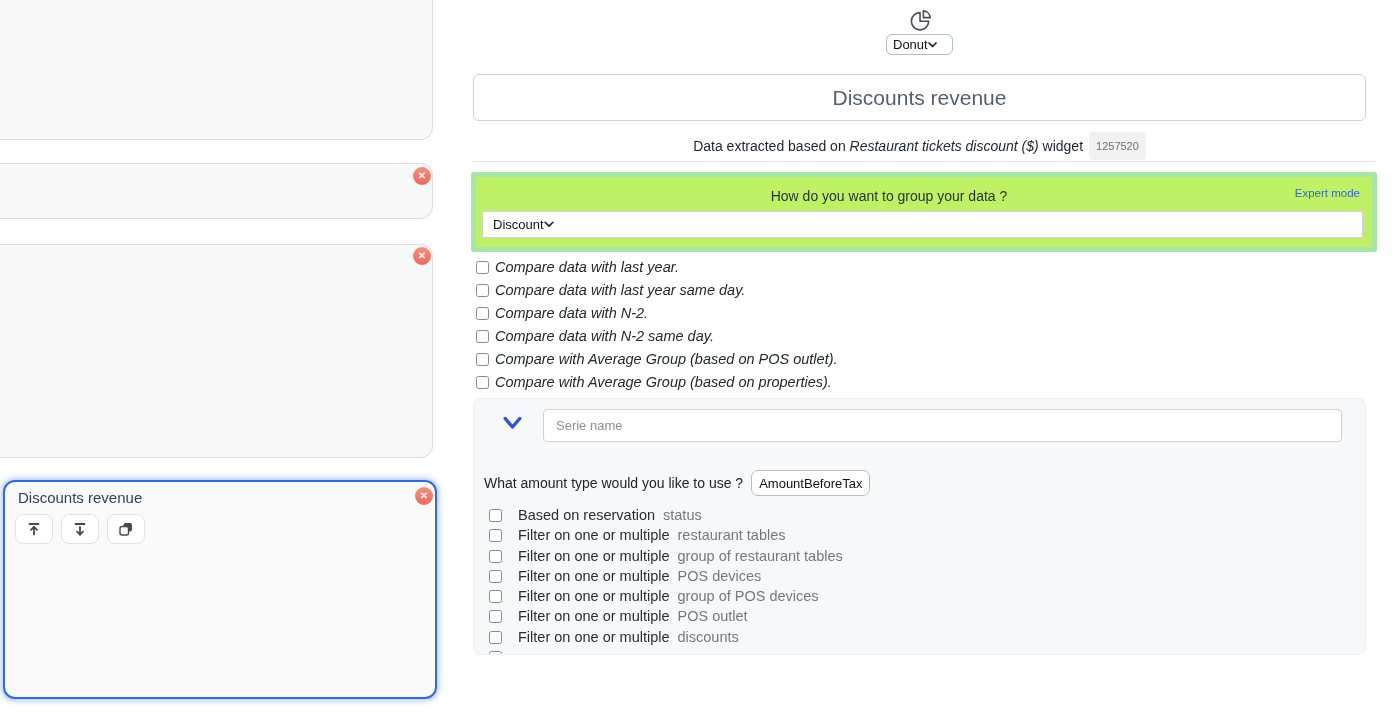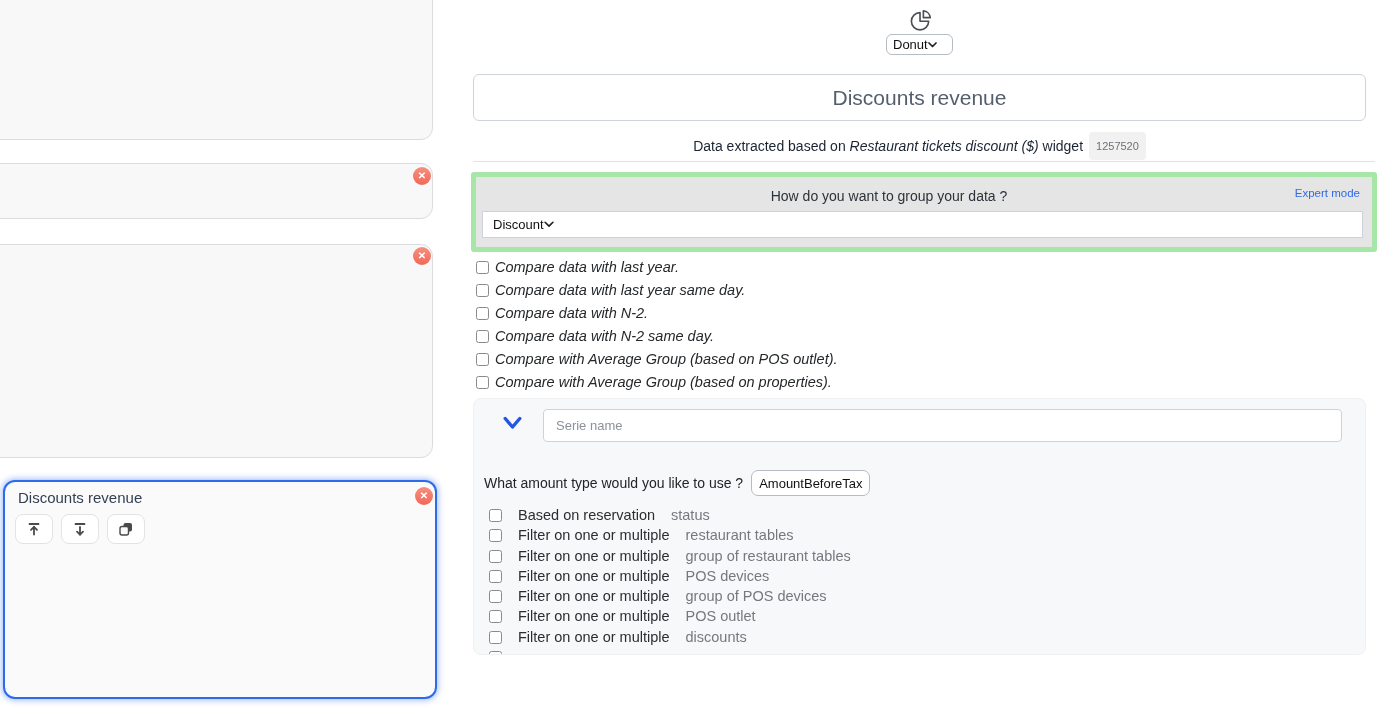--- a/index.html
+++ b/index.html
@@ -24,21 +24,21 @@
   .title-input{position:absolute;left:473px;top:74px;width:893px;height:47px;box-sizing:border-box;
     border:1px solid #cfd4da;border-radius:6px;text-align:center;font-size:21px;color:#545f6e;
     font-family:"Liberation Sans",sans-serif;background:#fff;}
   .caption{position:absolute;left:473px;top:133px;width:893px;text-align:center;font-size:14px;color:#1b2431;}
   .caption .src{font-style:italic;}
   .badge{display:inline-block;background:#f1f1f2;border-radius:4px;padding:8px 7px;font-size:11px;
     color:#6d7278;margin-left:6px;position:relative;top:-1px;}
   .divider{position:absolute;left:473px;top:161px;width:902px;height:1px;background:#e2e2e2;}
 
   .green-box{position:absolute;left:471px;top:172px;width:906px;height:80px;box-sizing:border-box;
-    border:5px solid #a6e7a7;border-radius:3px;background:#e5e5e5;}
+    border:5px solid #a6e7a7;border-radius:3px;background:#bef264;}
   .gq{position:absolute;left:0;right:70px;top:11px;text-align:center;font-size:14px;color:#2d3238;}
   .expert{position:absolute;right:12px;top:10px;font-size:11.5px;color:#2f6ae8;cursor:pointer;}
   .group-select{position:absolute;left:6px;right:9px;top:34px;height:27px;border-radius:0;
     padding:0 10px;font-size:13px;}
 
   .cb{flex:0 0 13px;width:13px;height:13px;border:1px solid #8a8a8a;border-radius:2.5px;background:#fff;
     box-sizing:border-box;cursor:pointer;}
   .cmp-list{position:absolute;left:476px;top:259px;display:flex;flex-direction:column;gap:6px;font-style:italic;}
   .cmp-row{display:flex;align-items:center;height:17px;line-height:17px;cursor:pointer;}
   .cmp-row .lbl{margin-left:6px;font-size:14.5px;color:#25282b;}
@@ -49,21 +49,21 @@
     border:1px solid #ced3d9;border-radius:4px;padding:0 12px;font-size:13px;color:#333;
     font-family:"Liberation Sans",sans-serif;background:#fff;}
   .serie-input::placeholder{color:#8b919a;}
   .collapse{position:absolute;left:29px;top:17px;cursor:pointer;}
   .amount-row{position:absolute;left:10px;top:70px;display:flex;align-items:center;height:28px;}
   .amount-row .q{font-size:14px;color:#212529;margin-right:8px;}
   .amount-select{width:119px;height:26px;border-radius:7px;padding:0 7px;font-size:13px;font-weight:500;}
   .flt-list{position:absolute;left:15px;top:108px;display:flex;flex-direction:column;gap:3.3px;}
   .flt-row{display:flex;align-items:center;height:17px;line-height:17px;cursor:pointer;}
   .flt-row .pfx{margin-left:16px;font-size:14.5px;color:#2b2e31;}
-  .flt-row .sbj{margin-left:16px;font-size:14.5px;color:#75797e;}
+  .flt-row .sbj{margin-left:8px;font-size:14.5px;color:#75797e;}
 </style>
 </head>
 <body>
 
 <div id="canvas">
 
   <div class="wcard" style="left:-30px;top:-20px;width:463px;height:160px;"></div>
 
   <div class="wcard" style="left:-30px;top:163px;width:463px;height:56px;">
     <span class="close-btn" style="top:3px;right:1px;">✕</span>

